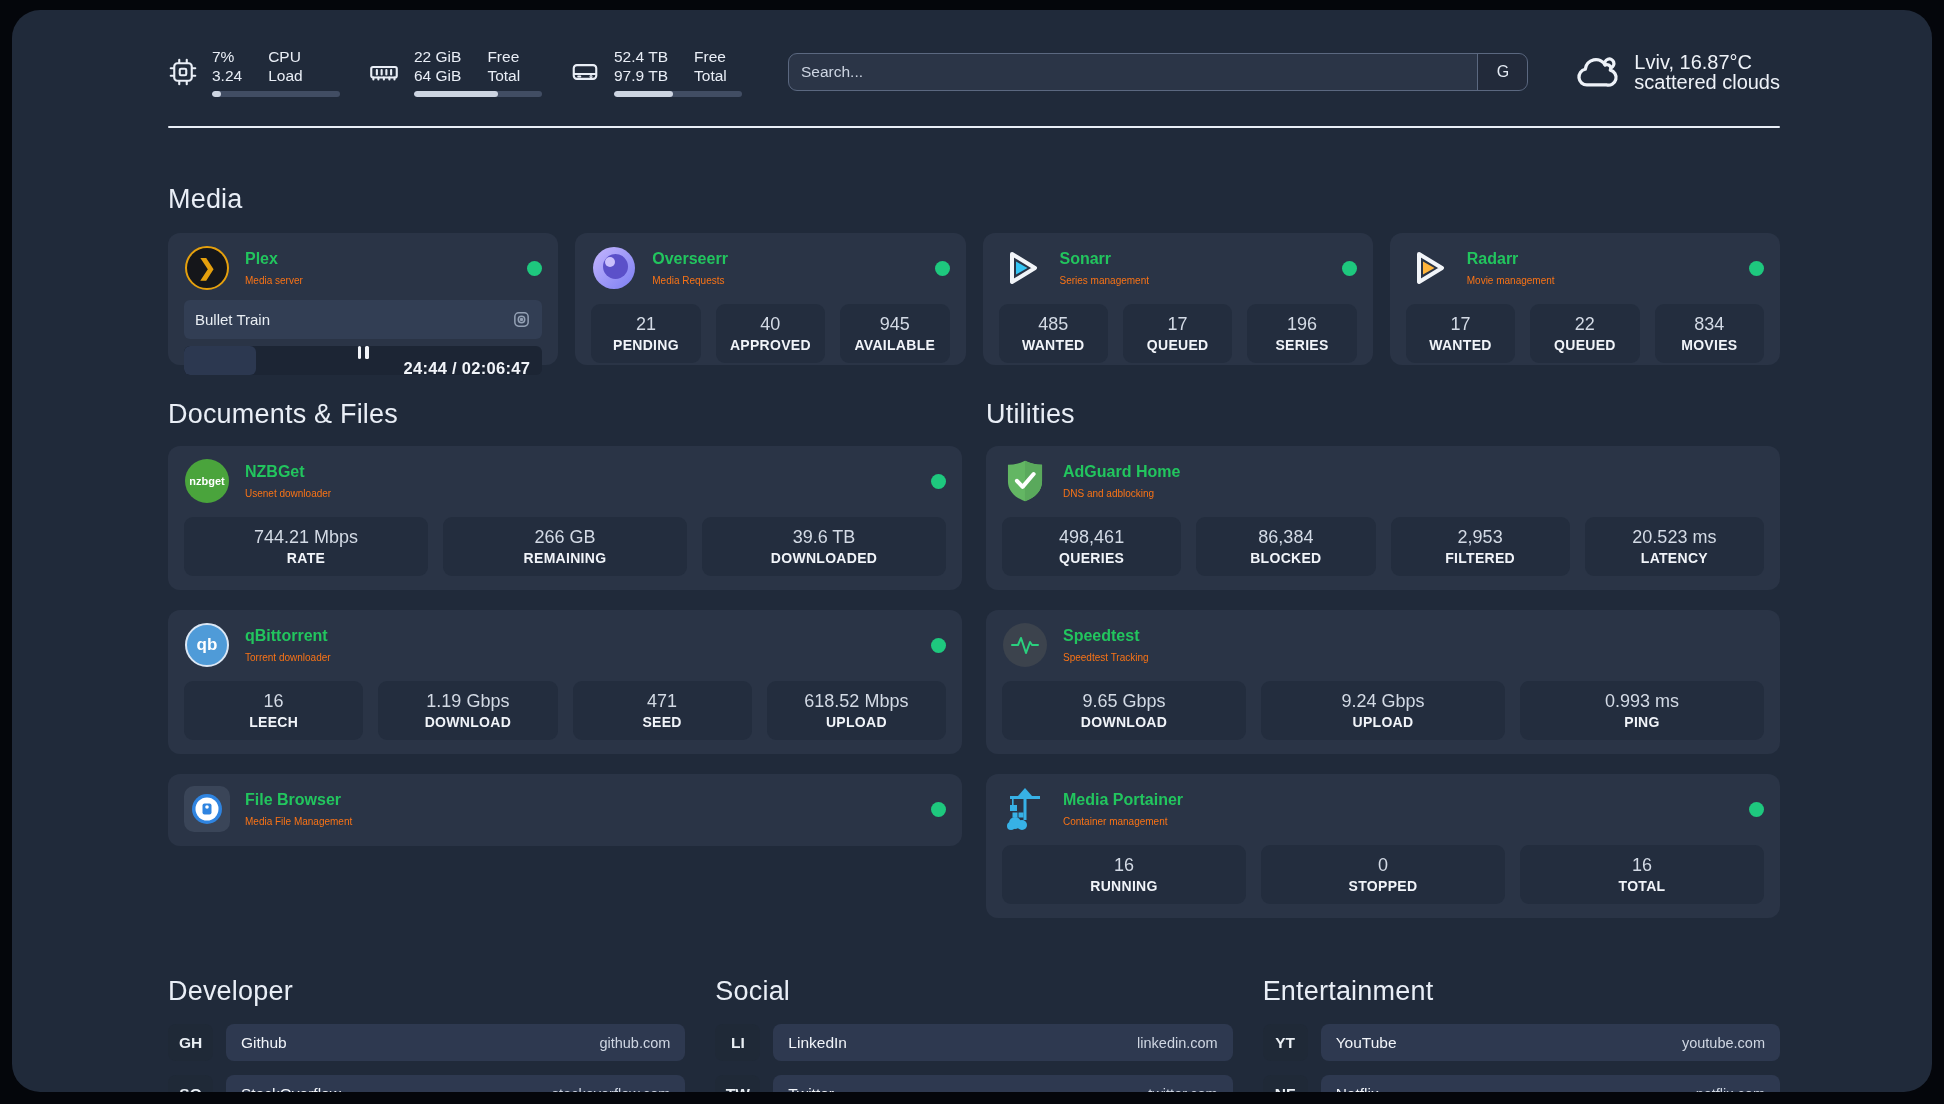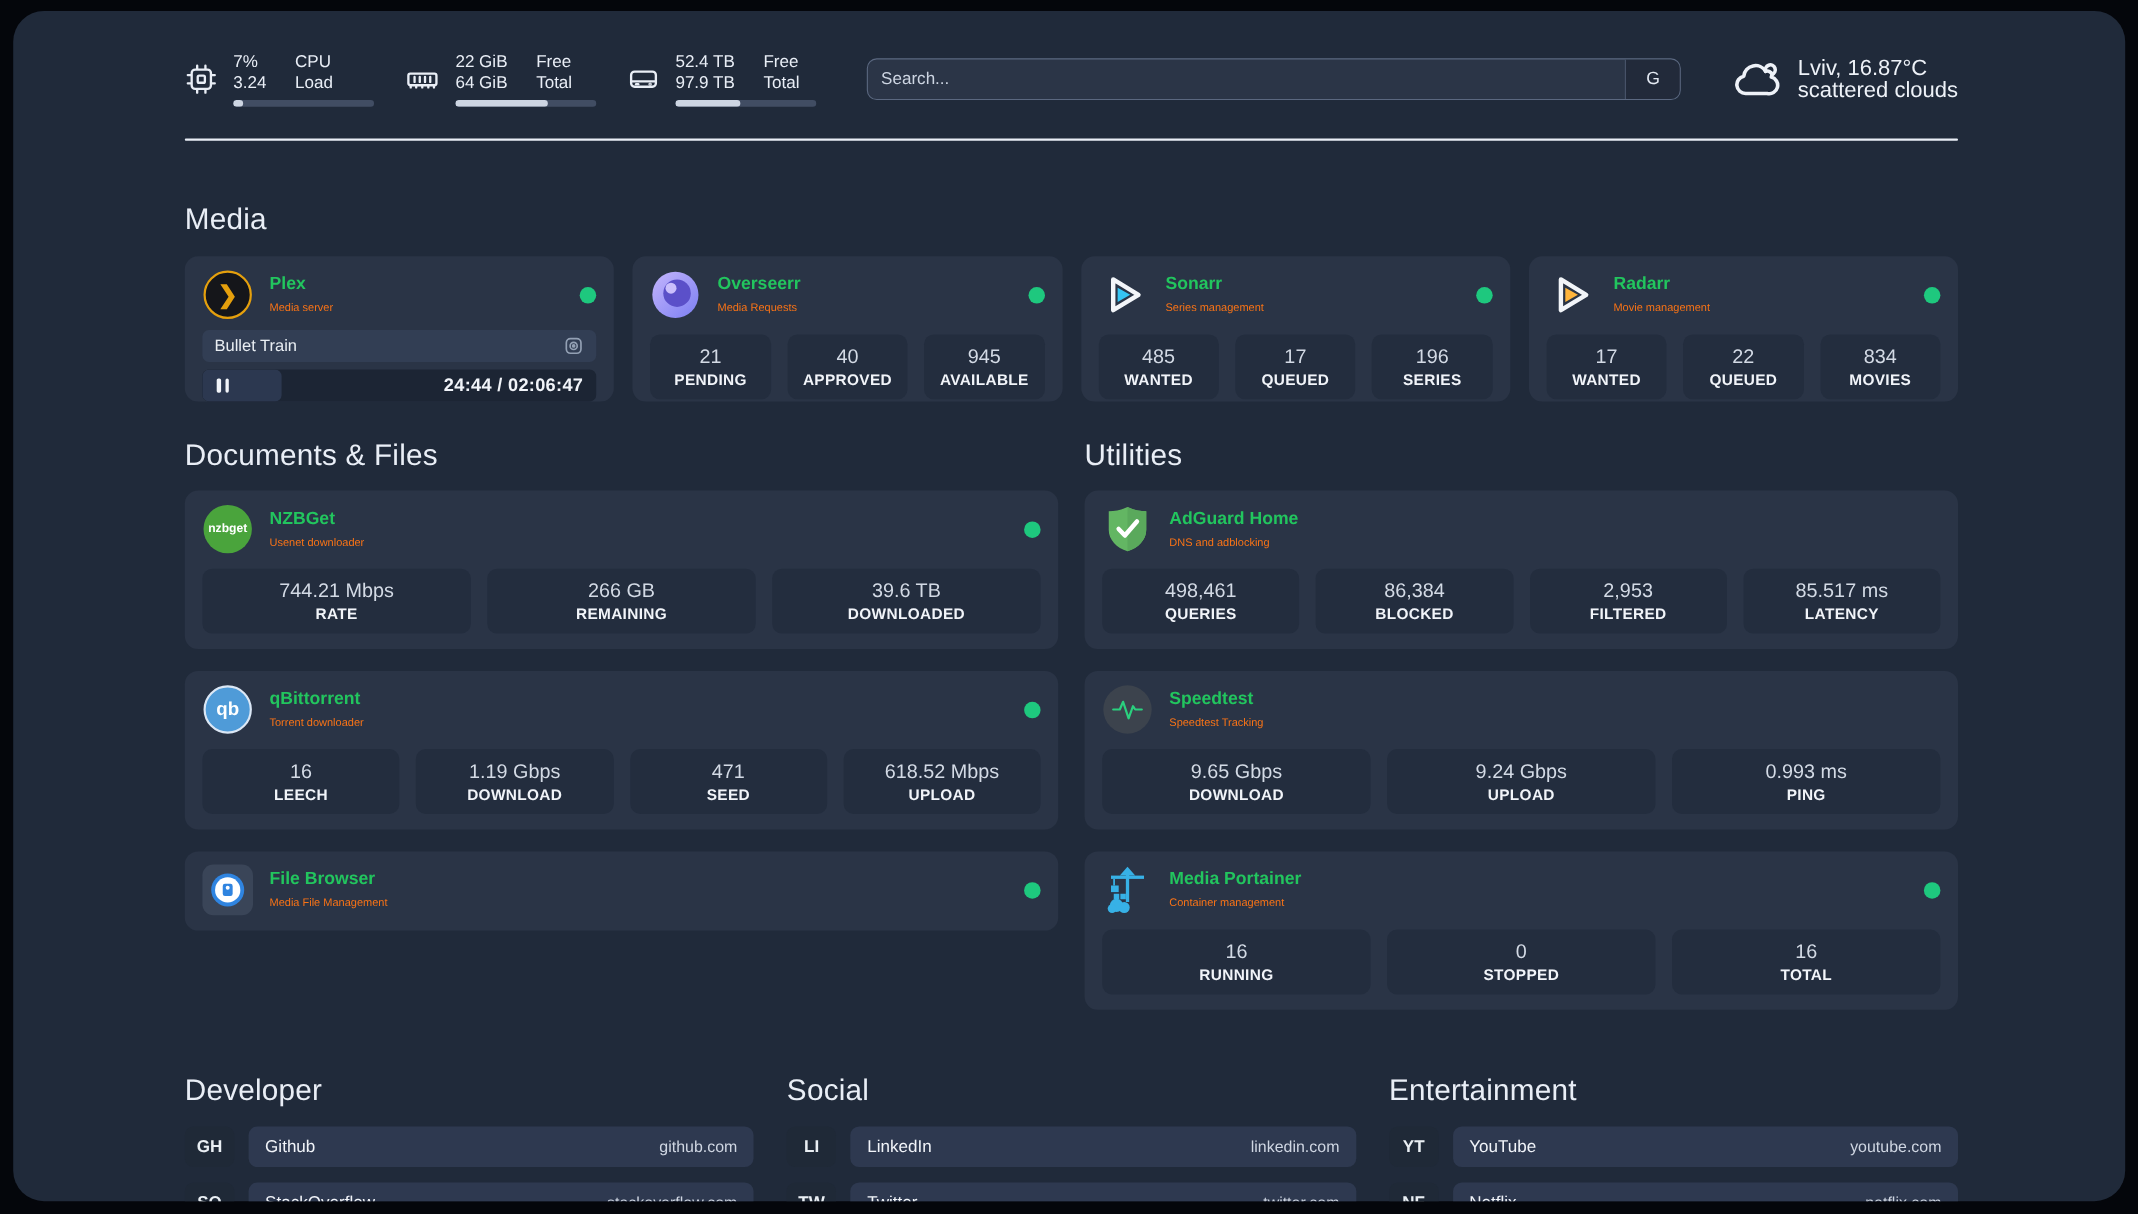--- a/index.html
+++ b/index.html
@@ -50,24 +50,24 @@
   
   .appicon { width:46px; height:46px; flex:none; display:flex; align-items:center; justify-content:center; }
   .icon-circle { width:44px; height:44px; border-radius:50%; display:flex; align-items:center; justify-content:center; }
   .plex-circle { background:#15161a; border:2.5px solid #e5a00d; color:#e5a00d; font-size:22px; font-weight:700; }
   .nzb-circle { background:#4aa43c; color:#fff; font-size:11px; font-weight:700; }
   .qb-circle { background:#4f9bd8; border:2px solid #dbe7f5; color:#fff; font-size:17px; font-weight:700; }
   .st-circle { background:#3c434d; }
   .fb-tile { width:46px; height:46px; border-radius:10px; background:#3a4558; display:flex; align-items:center; justify-content:center; }
 
   
-  .player-line1 { margin-top:9px; height:29px; background:#323e54; border-radius:6px; display:flex; align-items:center; padding:0 11px; }
+  .player-line1 { margin-top:9px; height:39px; background:#323e54; border-radius:6px; display:flex; align-items:center; padding:0 11px; }
   .np-title { font-size:15px; color:#e9eef3; }
   .np-cam { margin-left:auto; display:flex; color:#93a0b4; }
-  .player-line2 { margin-top:7px; height:29px; background:#1c2534; border-radius:6px; position:relative; display:flex; align-items:center; overflow:hidden; }
+  .player-line2 { margin-top:7px; height:29px; background:#1c2534; border-radius:6px; position:relative; display:flex; align-items:center; overflow:hidden;flex-direction:column; }
   .player-progress { position:absolute; left:0; top:0; bottom:0; background:#2c3850; border-radius:6px; }
   .pause-btn { position:relative; display:flex; gap:4px; padding:0 13px; cursor:pointer; }
   .pause-btn i { width:3.5px; height:13px; background:#f1f4f9; border-radius:1.5px; display:block; }
   .np-time { position:relative; margin-left:auto; padding-right:12px; font-size:16.5px; font-weight:700; color:#f1f4f9; letter-spacing:.3px; }
 
   
   .links-grid { display:grid; grid-template-columns:repeat(3,1fr); column-gap:30px; }
   .link-rows { display:flex; flex-direction:column; gap:14px; margin-top:17px; }
   .link-row { display:flex; align-items:stretch; gap:13px; cursor:pointer; }
   .link-tag { width:45px; height:37px; background:#1f2937; border-radius:8px; display:flex; align-items:center; justify-content:center; color:#e9eef3; font-size:15.5px; font-weight:600; flex:none; }
@@ -421,21 +421,21 @@
             </div>
             <div class="stat-tile">
               <div class="stat-val">86,384</div>
               <div class="stat-lab">BLOCKED</div>
             </div>
             <div class="stat-tile">
               <div class="stat-val">2,953</div>
               <div class="stat-lab">FILTERED</div>
             </div>
             <div class="stat-tile">
-              <div class="stat-val">85.517 ms</div>
+              <div class="stat-val">20.523 ms</div>
               <div class="stat-lab">LATENCY</div>
             </div>
           </div>
         </div>
 
         <div class="card h-stat">
           <div class="card-head">
             <span class="appicon">
               <span class="icon-circle st-circle">
                 <svg width="30" height="22" viewBox="0 0 30 22" fill="none" stroke="#2ad07e" stroke-width="2" stroke-linecap="round" stroke-linejoin="round">

